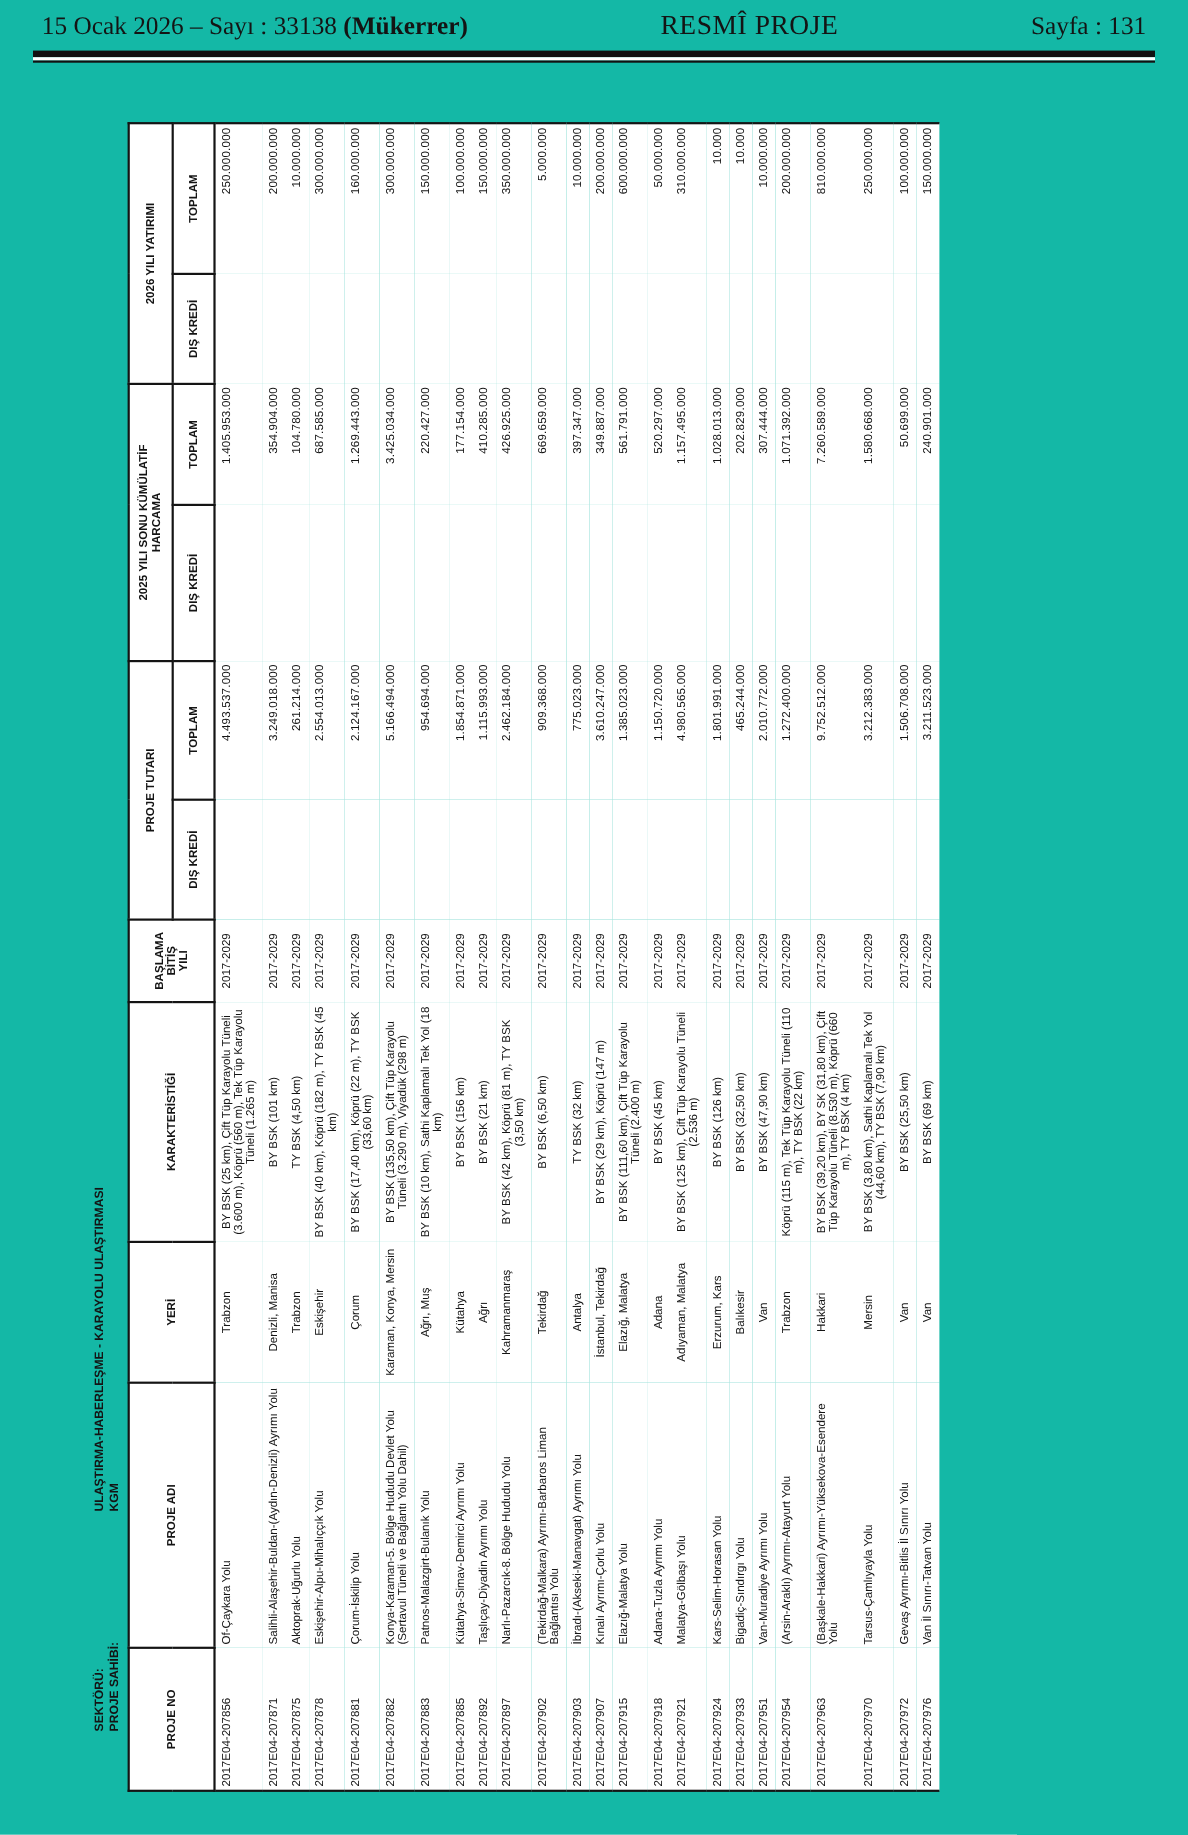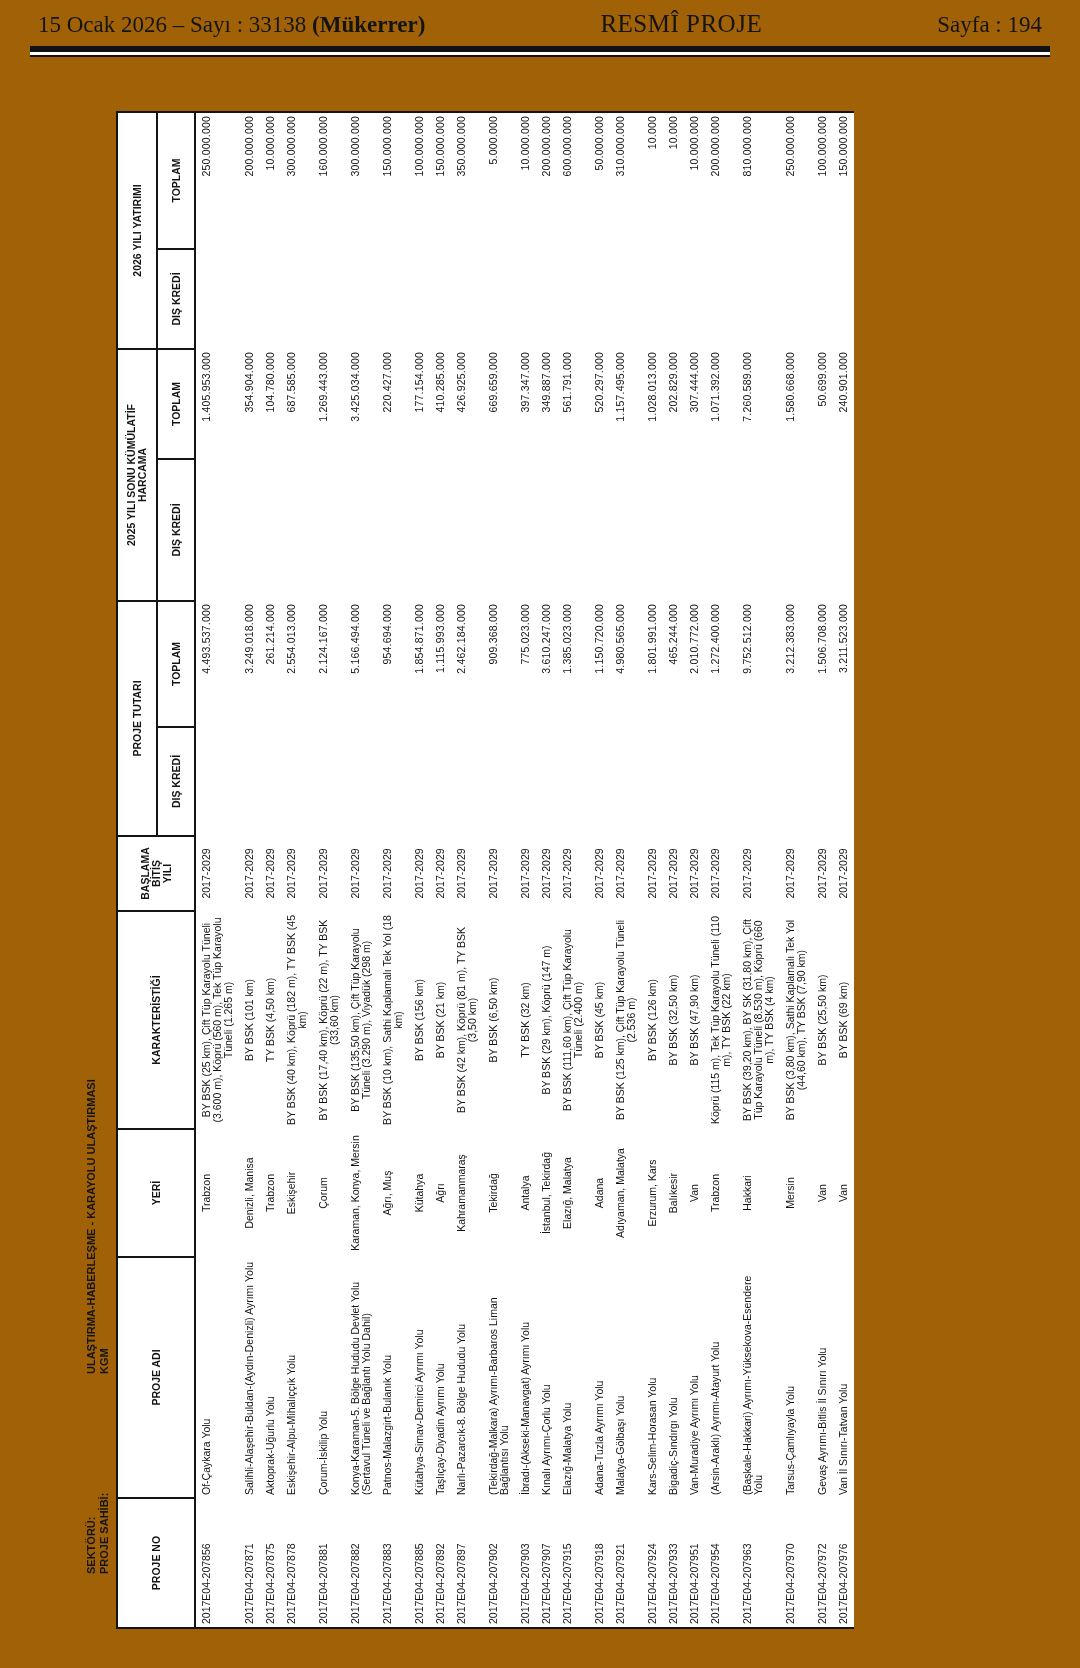--- a/index.html
+++ b/index.html
@@ -1,17 +1,17 @@
 <!DOCTYPE html>
 <html><head>
 <meta charset="utf-8">
 <style>
   html,body{margin:0;padding:0;background:#e8e8e8;}
   .page{
-    position:relative; width:1080px; height:1668px; background:#a16207;
+    position:relative; width:1080px; height:1668px; background:#14b8a6;
     margin:0 auto; overflow:hidden;
     font-family:"Liberation Sans","DejaVu Sans",sans-serif; color:#141414;
   }
   
   .gz-header{
     position:absolute; left:0; top:0; width:1080px;
     font-family:"Liberation Serif","DejaVu Serif",serif;
   }
   .gz-header-row{
     display:flex; justify-content:space-between; align-items:baseline;
@@ -59,21 +59,21 @@
 </style>
 </head>
 <body>
 
 <div class="page">
 
   <div class="gz-header">
     <div class="gz-header-row">
       <div class="gz-issue"><span>15 Ocak 2026 – Sayı : 33138 </span><span class="bold">(Mükerrer)</span></div>
       <div class="gz-title">RESMÎ PROJE</div>
-      <div class="gz-page">Sayfa : 194</div>
+      <div class="gz-page">Sayfa : 131</div>
     </div>
     <div class="gz-rule">
       <div class="thick"></div>
         <div class="gap"></div>
         <div class="thin"></div>
     </div>
   </div>
 
   <div class="rot">
 

